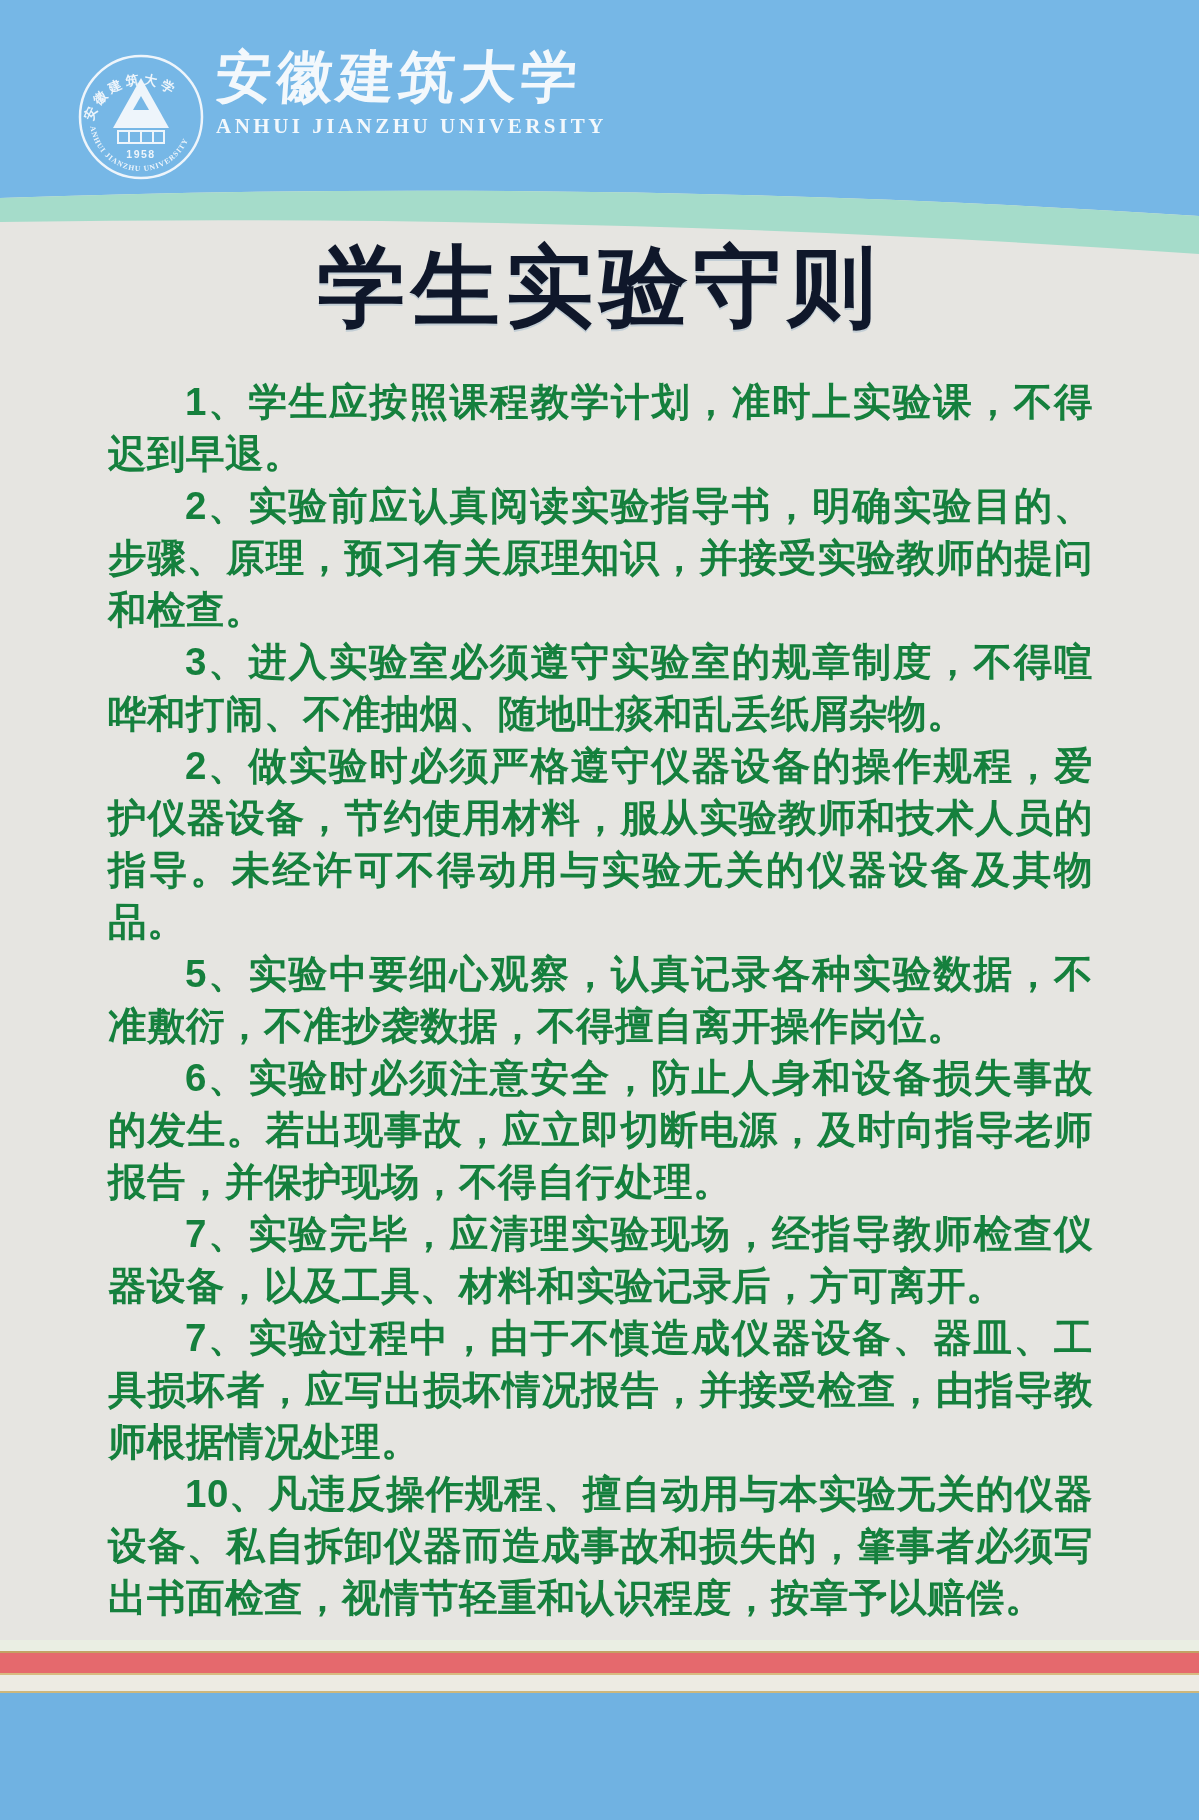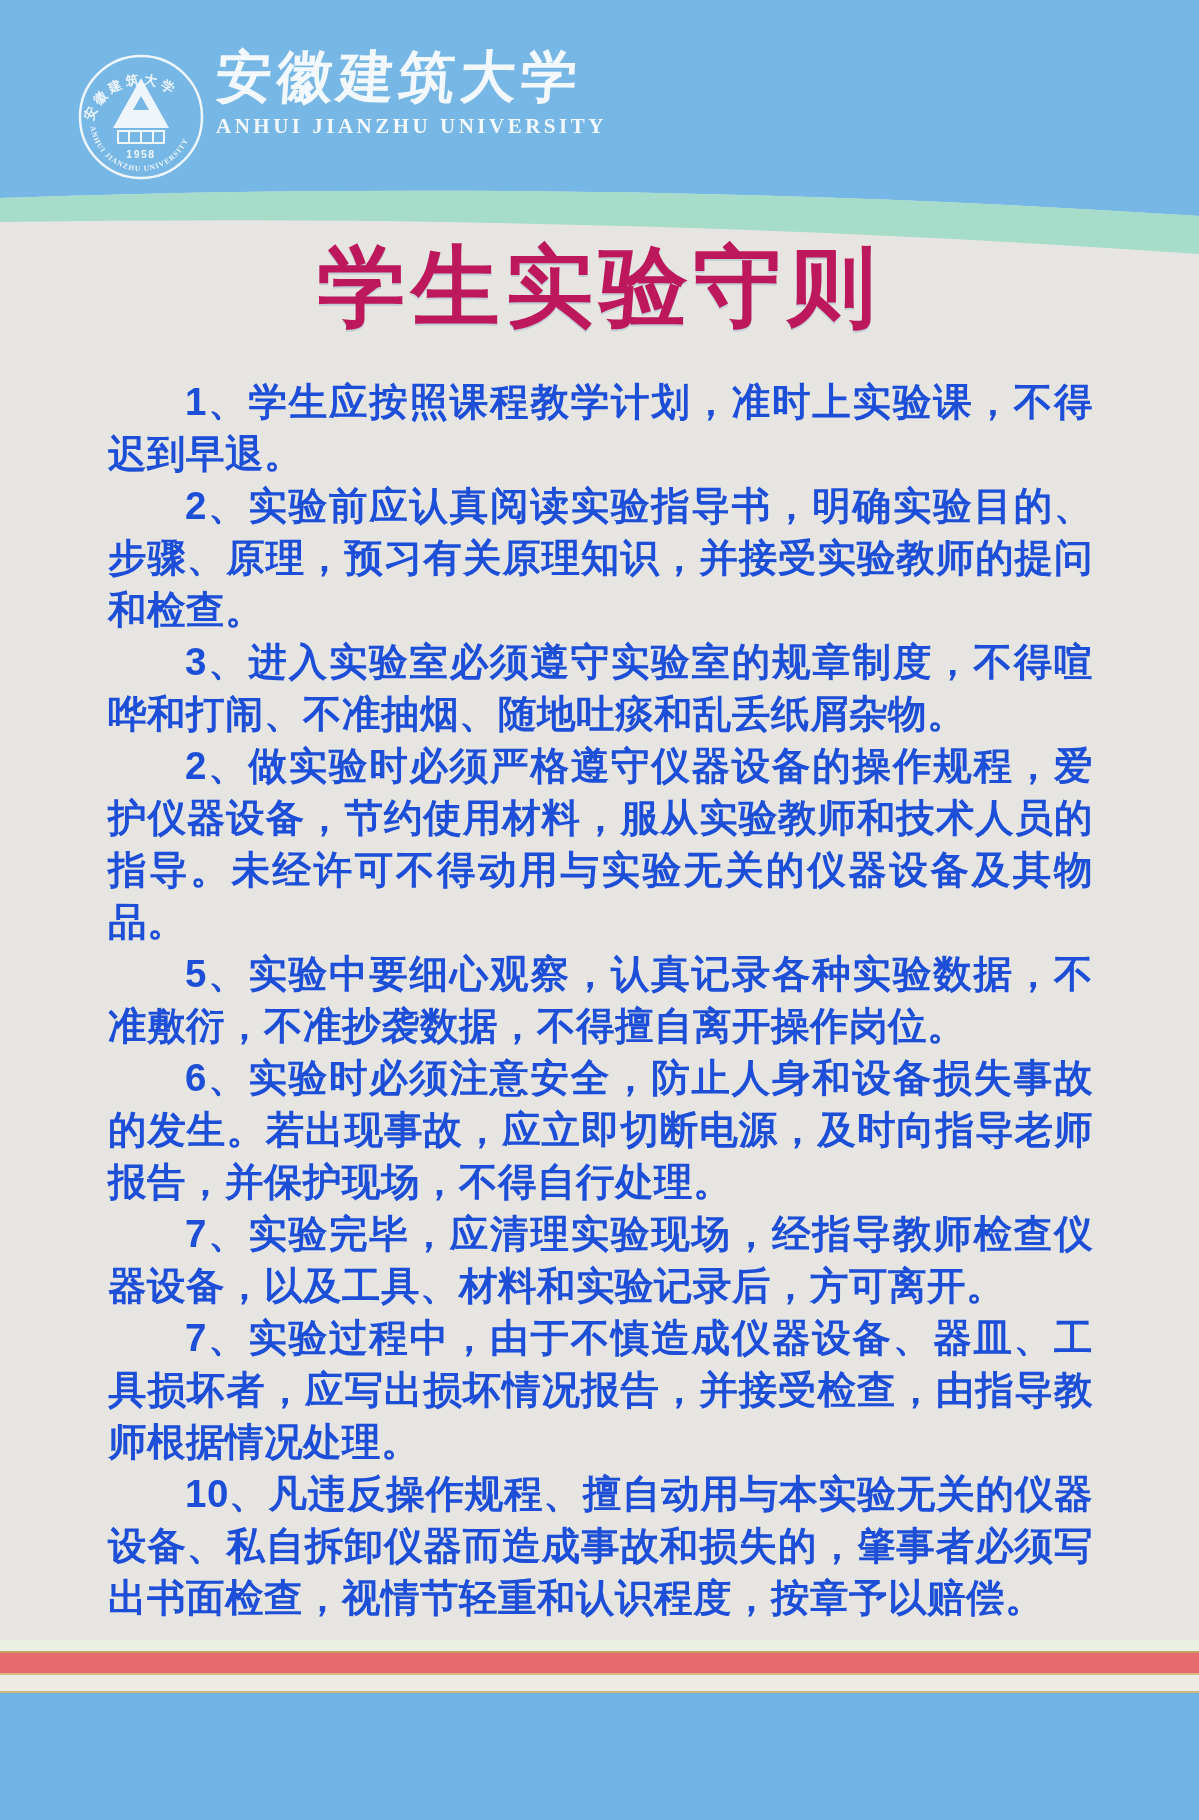--- a/index.html
+++ b/index.html
@@ -23,27 +23,27 @@
   .name-en{
     margin-top:6px;
     font-family:"Liberation Serif","DejaVu Serif",serif;
     font-size:21px;font-weight:700;letter-spacing:3.5px;
   }
   
   .title{
     position:absolute;top:228px;left:0;width:100%;
     margin:0;text-align:center;
     font-size:88px;font-weight:900;letter-spacing:6px;
-    color:#be185d;
+    color:#0f172a;
     text-shadow:0 2px 0 rgba(90,140,180,0.25);
   }
   
   .rules{
     position:absolute;top:376px;left:108px;right:106px;
-    color:#1d4ed8;
+    color:#15803d;
     font-size:38.5px;line-height:52px;font-weight:700;
     text-align:justify;
     letter-spacing:0.5px;
   }
   .rules p{margin:0;text-indent:2em;word-break:break-all;}
   
   .stripe{position:absolute;left:0;width:100%;}
   .stripe-light-top{top:1640px;height:11px;background:#eaeee3;}
   .stripe-red{
     top:1651px;height:24px;background:#e5696d;

